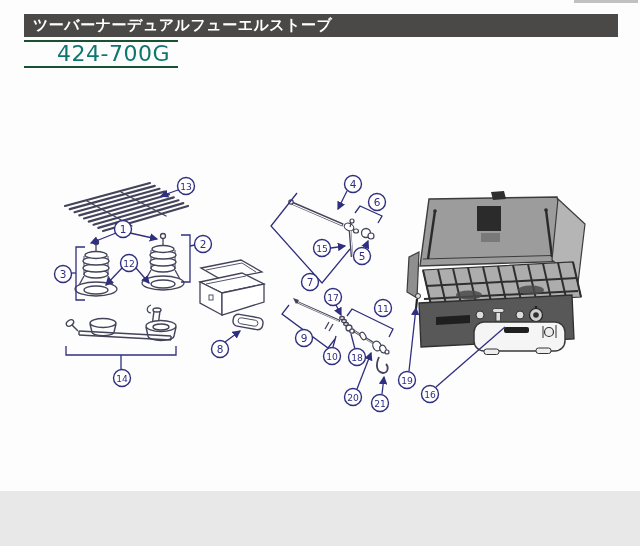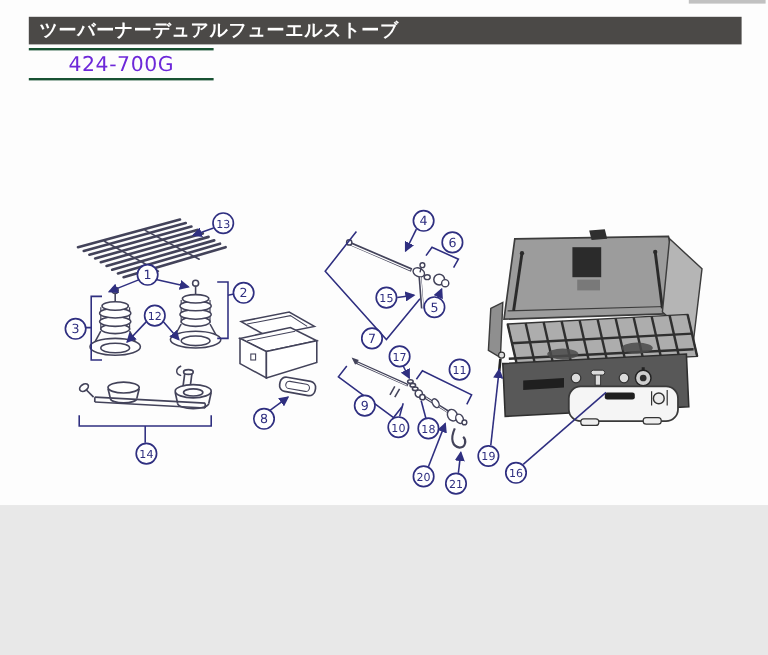--- a/index.html
+++ b/index.html
@@ -1,18 +1,18 @@
 <!DOCTYPE html>
 <html><head>
 <meta charset="utf-8">
 <style>
   html,body{margin:0;padding:0;background:#e8e8e8;}
   .page{
     position:relative;
-    width:640px;height:421px;
+    width:640px;height:491px;
     background:#fdfdfd;
     overflow:hidden;
     font-family:"DejaVu Sans","Liberation Sans",sans-serif;
     margin:0 auto;
   }
   .scan-artifact{
     position:absolute;top:0;left:574px;width:64px;height:3px;
     background:#909090;opacity:.55;
   }
   .header-bar{
@@ -30,21 +30,21 @@
     color:#e6e6e6;font-size:11px;white-space:nowrap;line-height:23px;
   }
   .model-block{
     position:absolute;top:40px;left:24px;width:154px;
     border-top:2px solid #185233;
     border-bottom:2px solid #185233;
     box-sizing:border-box;
     padding:2px 0 1px 33px;
   }
   .model-number{
-    color:#6d28d9;font-size:17px;line-height:20px;letter-spacing:.5px;
+    color:#0f766e;font-size:22px;line-height:20px;letter-spacing:.5px;
   }
   svg.diagram{position:absolute;top:0;left:0;}
   .ink{stroke:#43435a;fill:none;}
   .navy{stroke:#2f2f80;fill:none;}
 </style>
 </head>
 <body>
 
 <div class="page">
 

